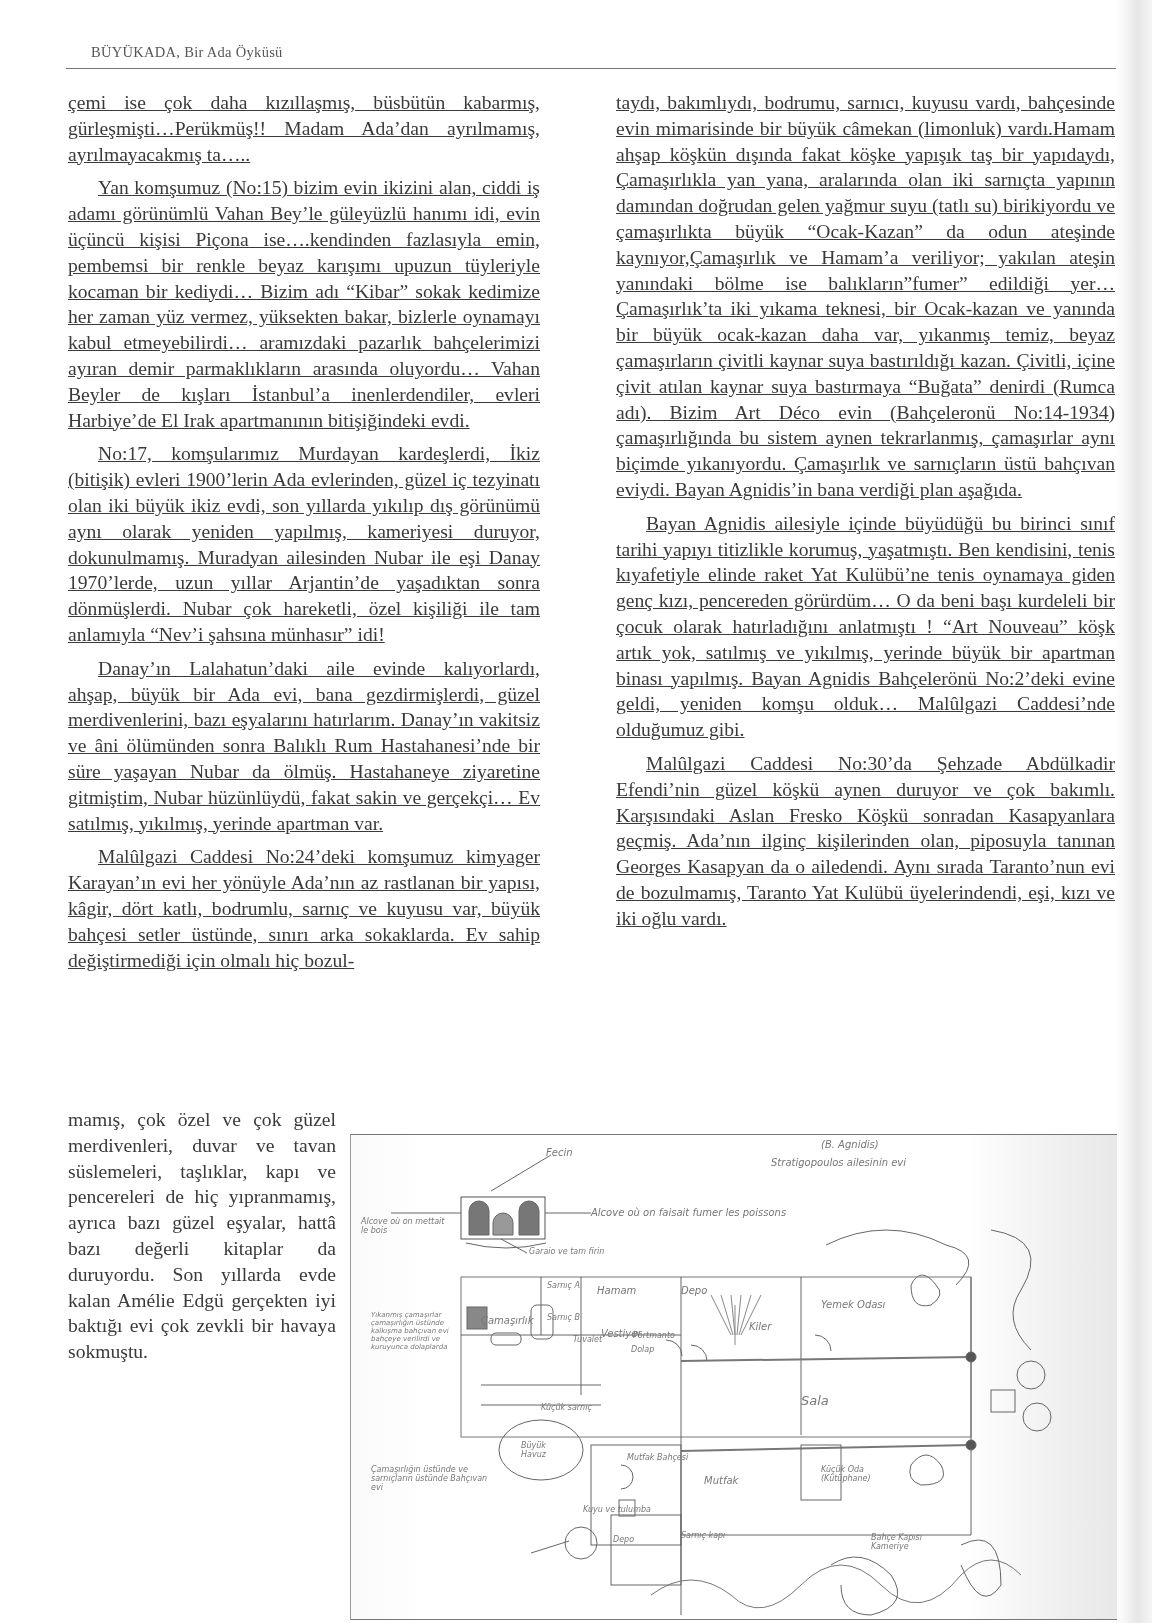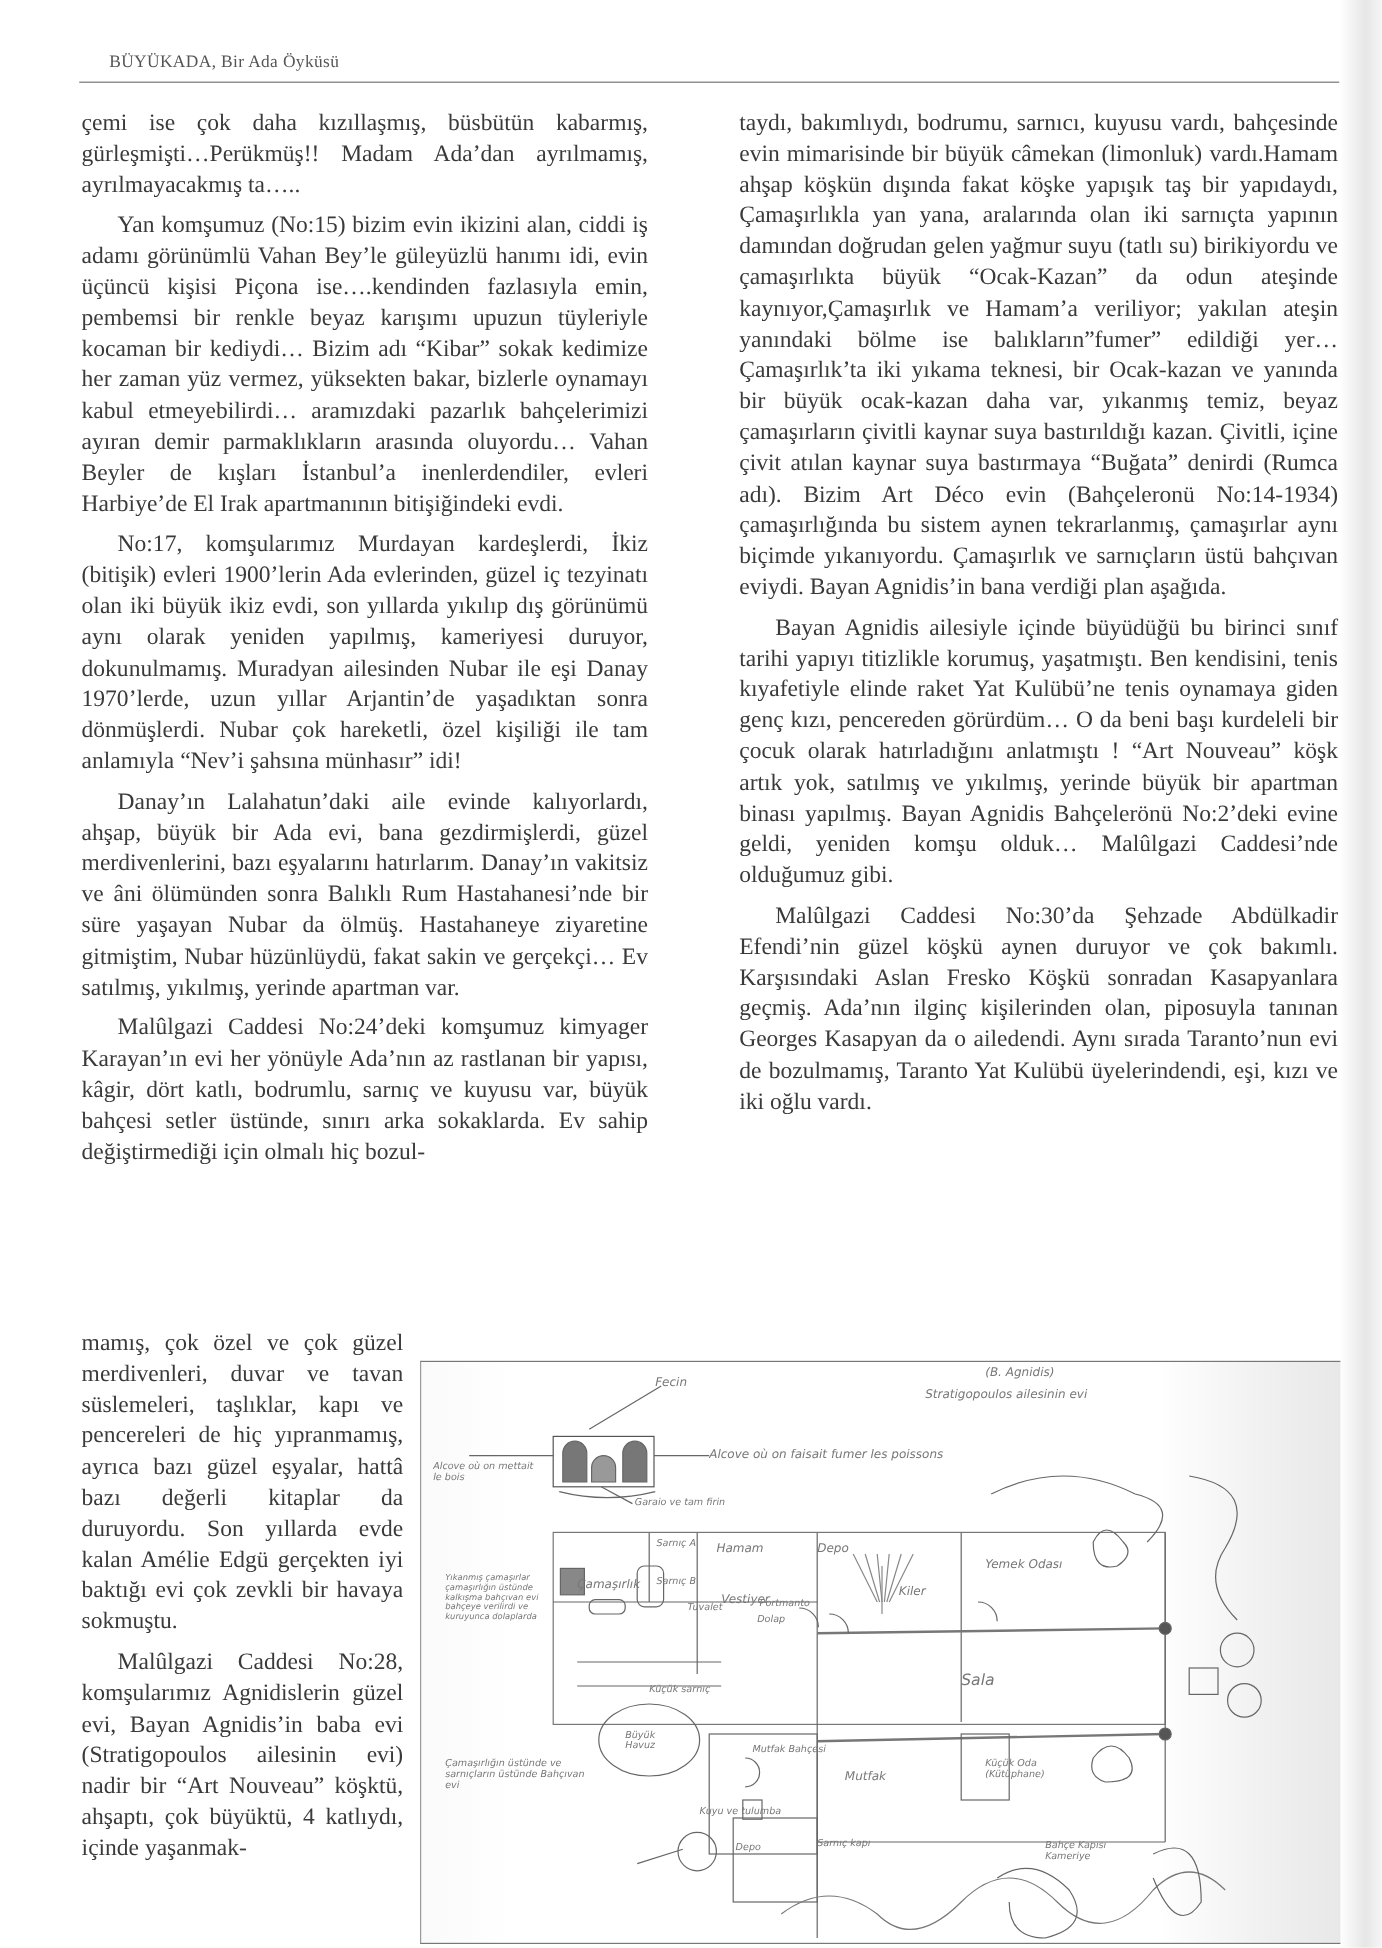--- a/index.html
+++ b/index.html
@@ -17,21 +17,21 @@
     position:absolute; left:66px; top:44px;
     font-size:14.5px; color:#555; letter-spacing:0.3px;margin-left:25px;
   }
   .head-rule {
     position:absolute; left:66px; top:68px; width:1050px; height:1px; background:#777;
   }
   .col {
     position:absolute; font-size:19.6px; line-height:25.8px;
     text-align:justify; hyphens:none;
   }
-  .col p { margin:0 0 8px 0; text-indent:30px; }
+  .col p { margin:0 0 8px 0; text-indent:30px;text-decoration:underline; }
   .col p.cont { text-indent:0; }
   .col-left { left:68px; top:90px; width:472px; }
   .col-right { left:616px; top:90px; width:499px; }
   .col-left-narrow { position:absolute; left:68px; top:1107px; width:268px; font-size:19.6px; line-height:25.8px; text-align:justify; }
   .col-left-narrow p { margin:0 0 8px 0; text-indent:30px; }
   .col-left-narrow p.cont { text-indent:0; }
 
   .plan {
     position:absolute; left:350px; top:1134px; width:766px; height:484px;
     border-top:1.5px solid #777; border-left:1.5px solid #999; border-bottom:1.5px solid #777;
@@ -55,21 +55,20 @@
 <div class="col col-left">
   <p class="cont">çemi ise çok daha kızıllaşmış, büsbütün kabarmış, gürleşmişti…Perükmüş!! Madam Ada’dan ayrılmamış, ayrılmayacakmış ta…..</p>
   <p>Yan komşumuz (No:15) bizim evin ikizini alan, ciddi iş adamı görünümlü Vahan Bey’le güleyüzlü hanımı idi, evin üçüncü kişisi Piçona ise….kendinden fazlasıyla emin, pembemsi bir renkle beyaz karışımı upuzun tüyleriyle kocaman bir kediydi… Bizim adı “Kibar” sokak kedimize her zaman yüz vermez, yüksekten bakar, bizlerle oynamayı kabul etmeyebilirdi… aramızdaki pazarlık bahçelerimizi ayıran demir parmaklıkların arasında oluyordu… Vahan Beyler de kışları İstanbul’a inenlerdendiler, evleri Harbiye’de El Irak apartmanının bitişiğindeki evdi.</p>
   <p>No:17, komşularımız Murdayan kardeşlerdi, İkiz (bitişik) evleri 1900’lerin Ada evlerinden, güzel iç tezyinatı olan iki büyük ikiz evdi, son yıllarda yıkılıp dış görünümü aynı olarak yeniden yapılmış, kameriyesi duruyor, dokunulmamış. Muradyan ailesinden Nubar ile eşi Danay 1970’lerde, uzun yıllar Arjantin’de yaşadıktan sonra dönmüşlerdi. Nubar çok hareketli, özel kişiliği ile tam anlamıyla “Nev’i şahsına münhasır” idi!</p>
   <p>Danay’ın Lalahatun’daki aile evinde kalıyorlardı, ahşap, büyük bir Ada evi, bana gezdirmişlerdi, güzel merdivenlerini, bazı eşyalarını hatırlarım. Danay’ın vakitsiz ve âni ölümünden sonra Balıklı Rum Hastahanesi’nde bir süre yaşayan Nubar da ölmüş. Hastahaneye ziyaretine gitmiştim, Nubar hüzünlüydü, fakat sakin ve gerçekçi… Ev satılmış, yıkılmış, yerinde apartman var.</p>
   <p>Malûlgazi Caddesi No:24’deki komşumuz kimyager Karayan’ın evi her yönüyle Ada’nın az rastlanan bir yapısı, kâgir, dört katlı, bodrumlu, sarnıç ve kuyusu var, büyük bahçesi  setler üstünde, sınırı arka sokaklarda. Ev sahip değiştirmediği için olmalı hiç bozul-</p>
 </div>
 
 <div class="col-left-narrow">
   <p class="cont">mamış, çok özel ve çok güzel merdivenleri, duvar ve tavan süslemeleri, taşlıklar, kapı ve pencereleri de hiç yıpranmamış, ayrıca bazı güzel eşyalar, hattâ bazı değerli kitaplar da duruyordu. Son yıllarda evde kalan Amélie Edgü gerçekten iyi baktığı evi çok zevkli bir havaya sokmuştu.</p>
-  <p>Malûlgazi Caddesi No:28, komşularımız Agnidislerin güzel evi, Bayan Agnidis’in baba evi (Stratigopoulos ailesinin evi) nadir bir “Art Nouveau” köşktü, ahşaptı, çok büyüktü, 4 katlıydı, içinde yaşanmak-</p>
 </div>
 
 <div class="col col-right">
   <p class="cont">taydı, bakımlıydı, bodrumu, sarnıcı, kuyusu vardı, bahçesinde evin mimarisinde bir büyük câmekan (limonluk) vardı.Hamam ahşap köşkün dışında fakat köşke yapışık taş bir yapıdaydı, Çamaşırlıkla yan yana, aralarında olan iki sarnıçta yapının damından doğrudan gelen yağmur suyu (tatlı su) birikiyordu ve çamaşırlıkta büyük “Ocak-Kazan” da odun ateşinde kaynıyor,Çamaşırlık ve Hamam’a veriliyor; yakılan ateşin yanındaki bölme ise balıkların”fumer” edildiği yer…Çamaşırlık’ta iki yıkama teknesi, bir Ocak-kazan ve yanında bir büyük ocak-kazan daha var, yıkanmış temiz, beyaz çamaşırların çivitli kaynar suya bastırıldığı kazan. Çivitli, içine çivit atılan kaynar suya bastırmaya “Buğata” denirdi (Rumca adı). Bizim Art Déco evin (Bahçeleronü No:14-1934) çamaşırlığında bu sistem aynen tekrarlanmış, çamaşırlar aynı biçimde yıkanıyordu. Çamaşırlık ve sarnıçların üstü bahçıvan eviydi. Bayan Agnidis’in bana verdiği plan aşağıda.</p>
   <p>Bayan Agnidis ailesiyle içinde büyüdüğü bu birinci sınıf tarihi yapıyı titizlikle korumuş, yaşatmıştı. Ben kendisini, tenis kıyafetiyle elinde raket Yat Kulübü’ne tenis oynamaya  giden genç kızı, pencereden görürdüm… O da beni başı kurdeleli bir çocuk olarak hatırladığını anlatmıştı ! “Art Nouveau” köşk artık yok, satılmış ve yıkılmış, yerinde büyük bir apartman binası yapılmış. Bayan Agnidis Bahçelerönü  No:2’deki evine geldi, yeniden komşu olduk… Malûlgazi Caddesi’nde olduğumuz gibi.</p>
   <p>Malûlgazi Caddesi No:30’da Şehzade Abdülkadir Efendi’nin güzel köşkü aynen duruyor ve çok bakımlı. Karşısındaki Aslan Fresko Köşkü sonradan Kasapyanlara geçmiş. Ada’nın ilginç kişilerinden olan, piposuyla tanınan Georges Kasapyan da o ailedendi. Aynı sırada Taranto’nun evi de bozulmamış, Taranto Yat Kulübü üyelerindendi, eşi, kızı ve iki oğlu vardı.</p>
 </div>
 
 <div class="plan">
   <svg width="766" height="484" viewBox="0 0 766 484">

